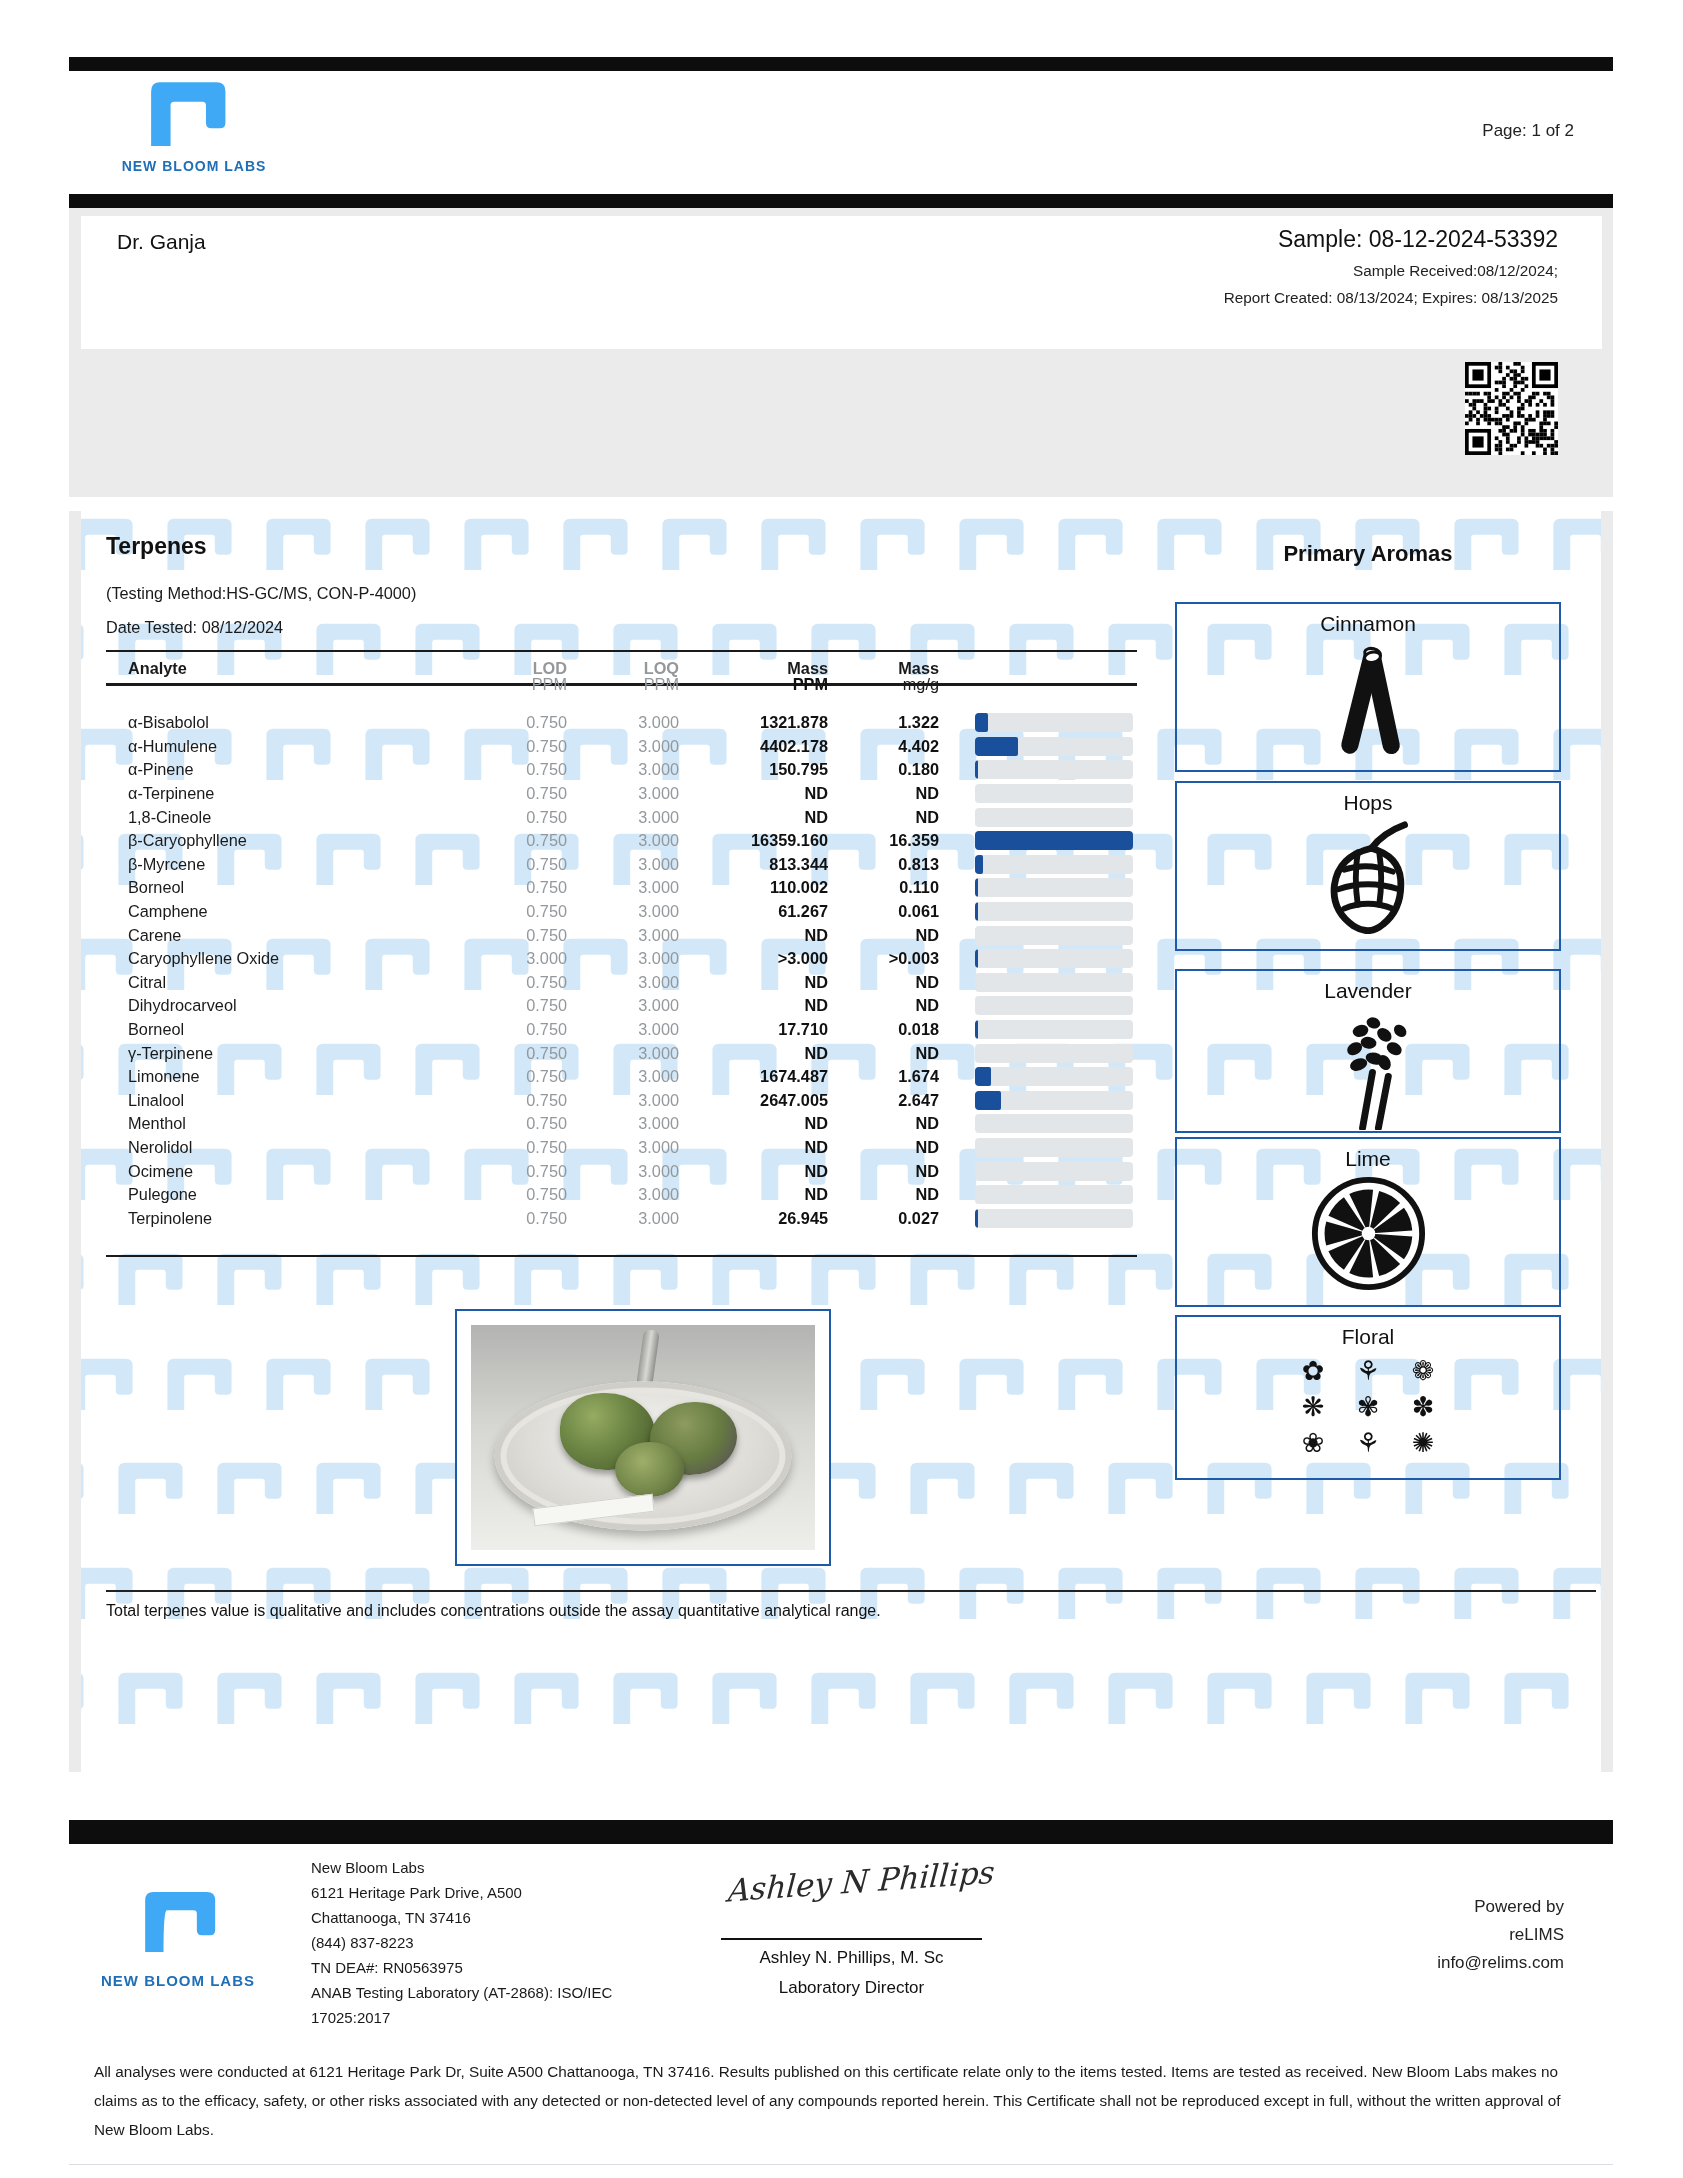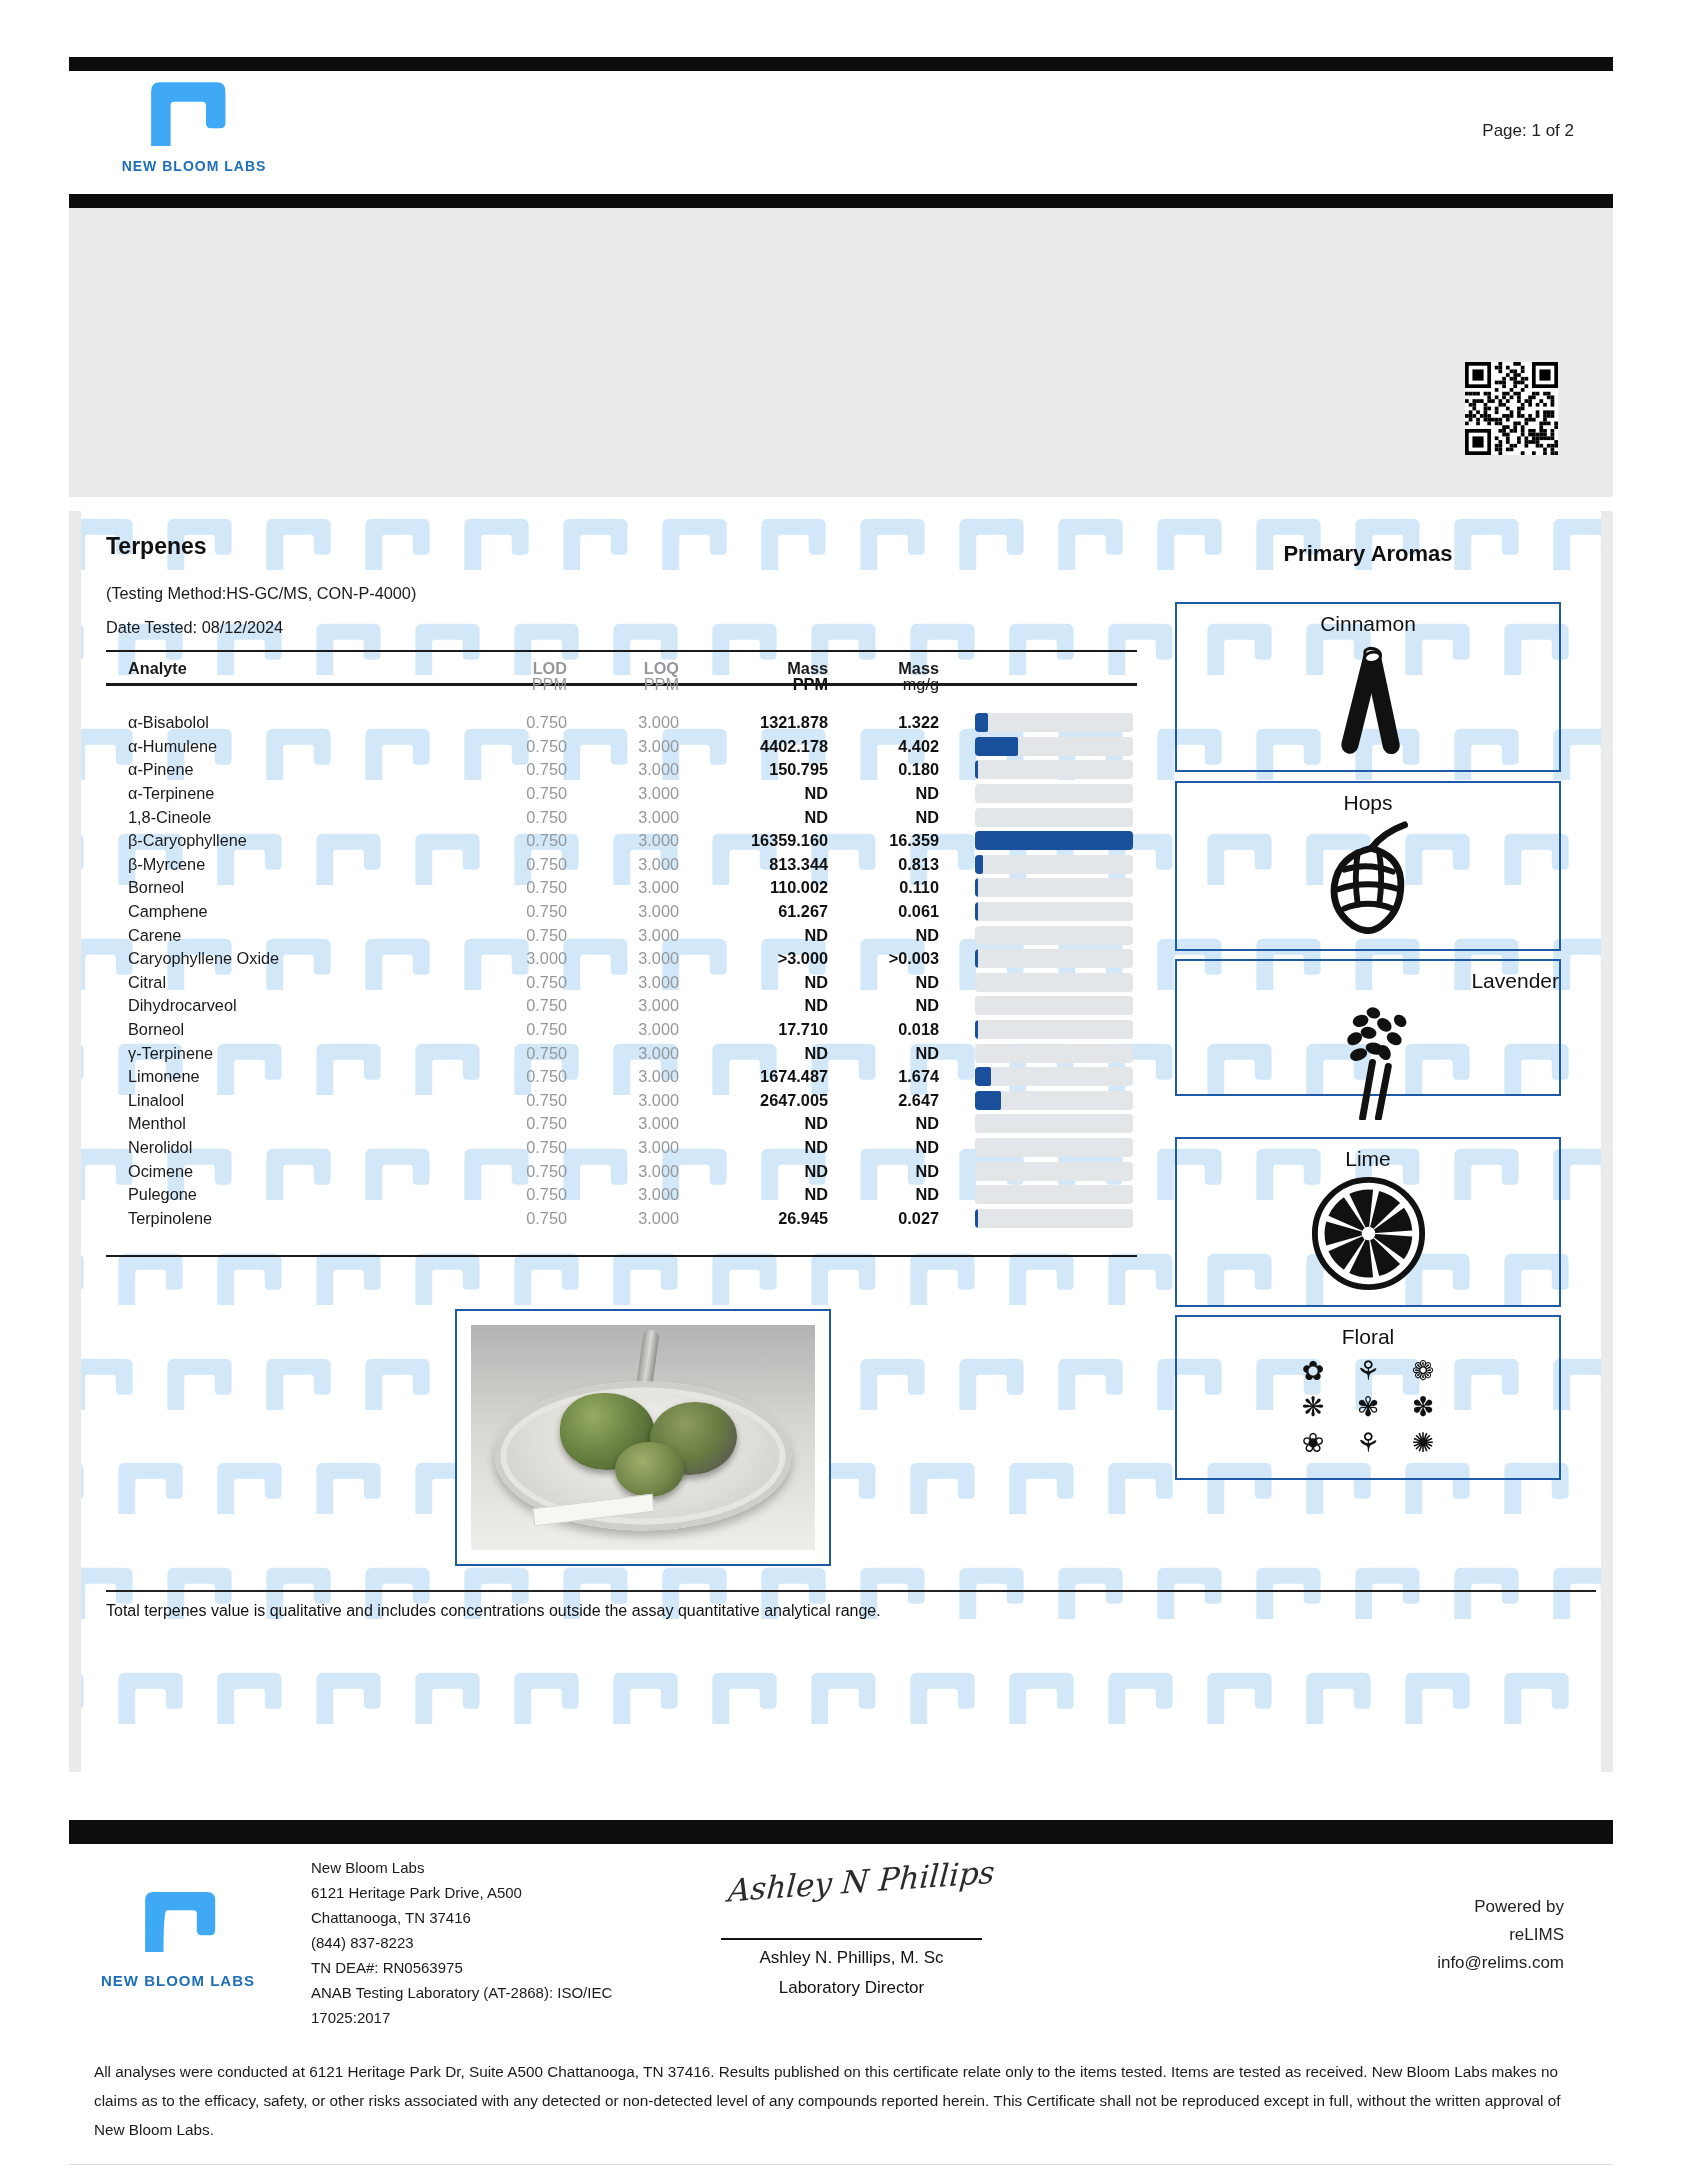--- a/index.html
+++ b/index.html
@@ -99,20 +99,28 @@
     <svg width="111" height="69" viewBox="0 0 100 78">
         <path d="M10,78 L10,16 Q10,6 20,6 L84,6 Q94,6 94,16 L94,52 Q94,58 88,58 L78,58 Q72,58 72,52 L72,32 Q72,28 68,28 L36,28 Q32,28 32,32 L32,78 Z" fill="#3fa9f5"></path>
       </svg>
   </div>
   <div class="abs logo-text" style="top:158px;left:95px;width:198px;font-size:14px;">NEW BLOOM LABS</div>
   <div class="pagelabel">Page: 1 of 2</div>
 
   <div class="bar" style="top:194px;height:14px;"></div>
 
   <div class="meta">
+    <div class="whitebox" style="top:8px;height:133px;">
+      <div class="client-name">Dr. Ganja</div>
+      <div class="sample-block">
+        <div class="sample-id">Sample: 08-12-2024-53392</div>
+        <div class="sample-sub">Sample Received:08/12/2024;</div>
+        <div class="sample-sub">Report Created: 08/13/2024; Expires: 08/13/2025</div>
+      </div>
+    </div>
   </div>
 
   <div class="abs" style="top:362px;left:1465px;width:93px;height:93px;">
     <svg id="qr" width="93" height="93" viewBox="0 0 100 100">
         <rect x="0" y="0" width="100" height="100" fill="#fff"></rect>
         <rect x="36" y="0" width="4" height="4" fill="#000"></rect>
         <rect x="52" y="0" width="4" height="4" fill="#000"></rect>
         <rect x="56" y="0" width="4" height="4" fill="#000"></rect>
         <rect x="32" y="4" width="4" height="4" fill="#000"></rect>
         <rect x="36" y="4" width="4" height="4" fill="#000"></rect>
@@ -1650,21 +1658,21 @@
             <div class="abox-label">Hops</div>
             <div class="abox-icon">
               <svg width="111" height="115" viewBox="0 0 110 118">
       <path d="M92,6 Q70,14 58,30" fill="none" stroke="#111" stroke-width="7" stroke-linecap="round"></path>
       <path d="M58,30 Q24,38 20,68 Q17,94 40,110 Q56,120 70,108 Q90,92 88,62 Q86,38 58,30 Z" fill="#fff" stroke="#111" stroke-width="7" stroke-linejoin="round"></path>
       <path d="M30,52 Q54,44 80,54 M24,72 Q54,62 86,72 M30,92 Q54,82 80,92" fill="none" stroke="#111" stroke-width="6" stroke-linecap="round"></path>
       <path d="M44,34 Q40,60 44,88 M66,34 Q70,60 66,88" fill="none" stroke="#111" stroke-width="6" stroke-linecap="round"></path>
     </svg>
             </div>
           </div>
-          <div class="abox" style="top: 418px; height: 137px; text-align: right;">
+          <div class="abox" style="top: 428px; height: 164px;">
             <div class="abox-label">Lavender</div>
             <div class="abox-icon">
               <svg width="99" height="123" viewBox="0 0 100 124">
       <path d="M44,122 L54,66 M60,122 L70,70" stroke="#111" stroke-width="7" stroke-linecap="round"></path>
       <g fill="#111">
         <ellipse cx="40" cy="58" rx="9" ry="6" transform="rotate(-20 40 58)"></ellipse>
         <ellipse cx="56" cy="52" rx="9" ry="6" transform="rotate(15 56 52)"></ellipse>
         <ellipse cx="36" cy="42" rx="8" ry="6" transform="rotate(-30 36 42)"></ellipse>
         <ellipse cx="50" cy="36" rx="8" ry="6" transform="rotate(10 50 36)"></ellipse>
         <ellipse cx="42" cy="24" rx="8" ry="6" transform="rotate(-15 42 24)"></ellipse>

